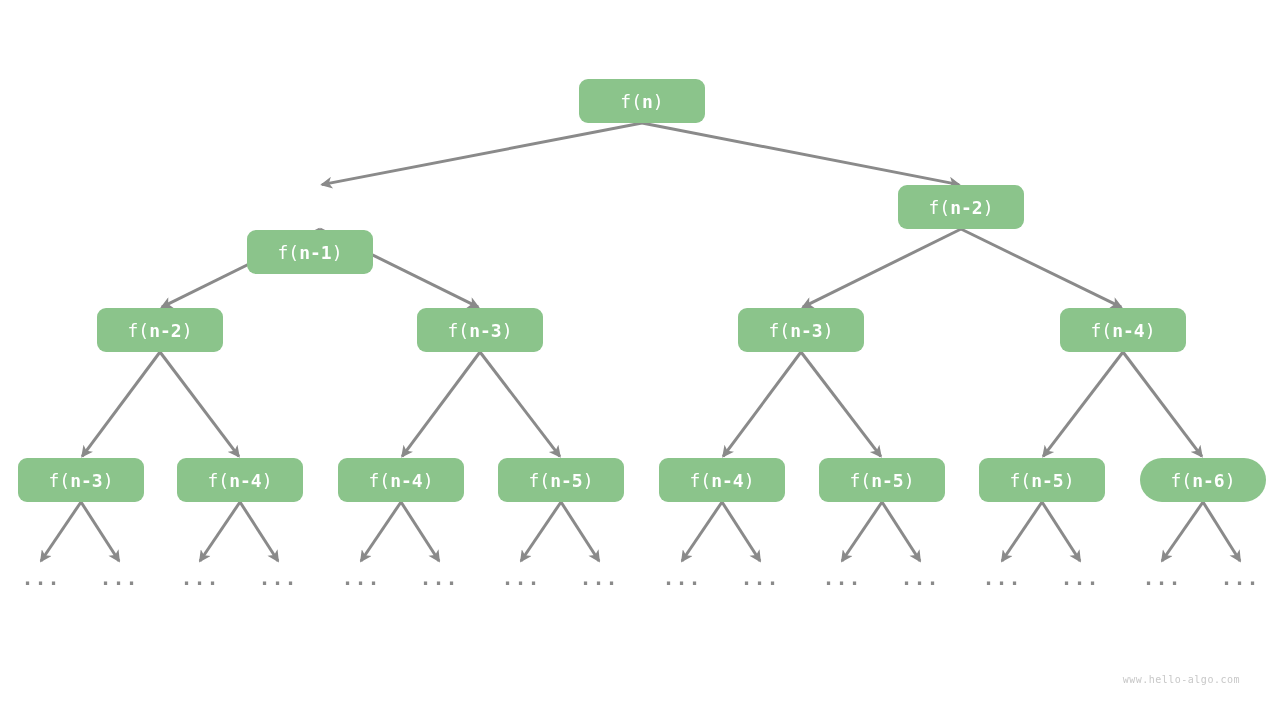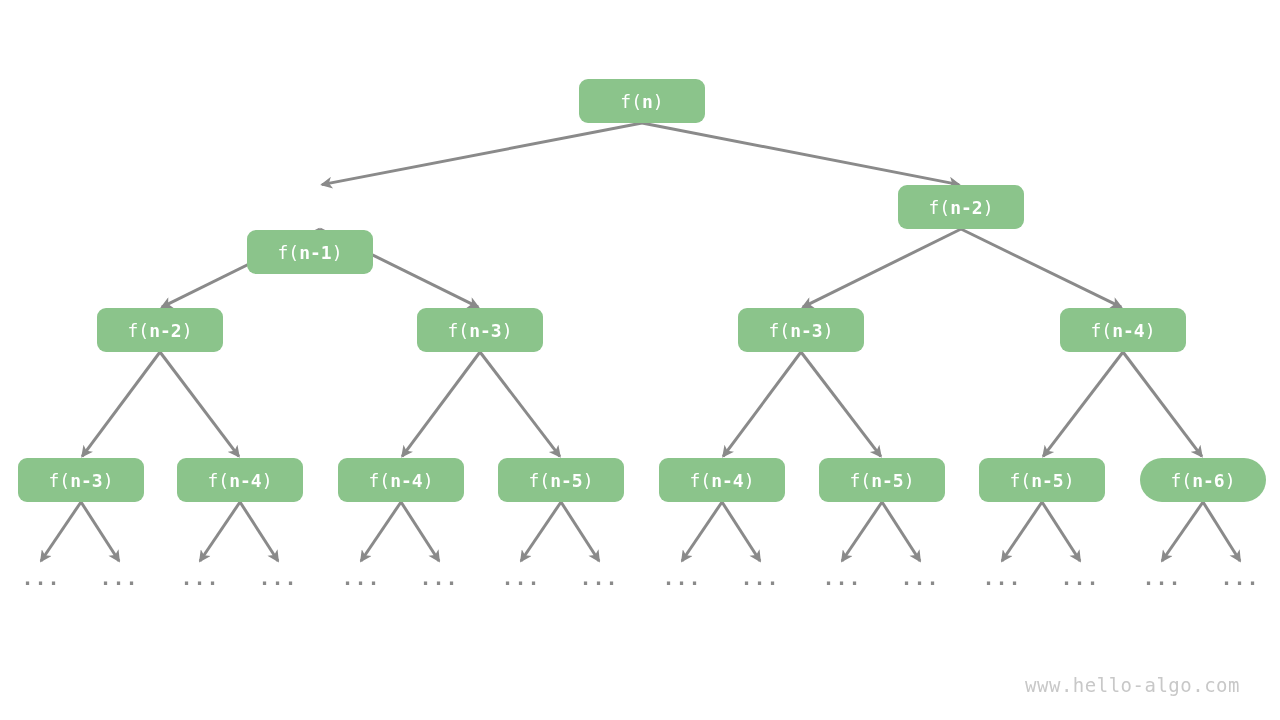--- a/index.html
+++ b/index.html
@@ -18,21 +18,21 @@
     font-size:18px; font-weight:400; letter-spacing:0px; white-space:pre;
   }
   .node b{ font-weight:700; }
   .ellipsis{
     position:absolute; transform:translateX(-50%);
     color:var(--ellipsis); font-size:20px; line-height:20px;
     font-weight:700; letter-spacing:1px;
   }
   .watermark{
     position:absolute; right:40px; top:674px;
-    color:var(--watermark); font-size:19px; letter-spacing:0.5px;
+    color:var(--watermark); font-size:10px; letter-spacing:0.5px;
   }
 </style>
 </head>
 <body>
 
 <div class="canvas">
   <svg id="edges-layer" width="1280" height="720" viewBox="0 0 1280 720">
     <defs>
       <marker id="arrowhead" viewBox="0 0 10 10" refX="8.5" refY="5" markerWidth="4.6" markerHeight="4" orient="auto-start-reverse">
         <path id="arrowhead-path" d="M0,0 L10,5 L0,10 L2.6,5 Z" fill="#8a8a8a"></path>

